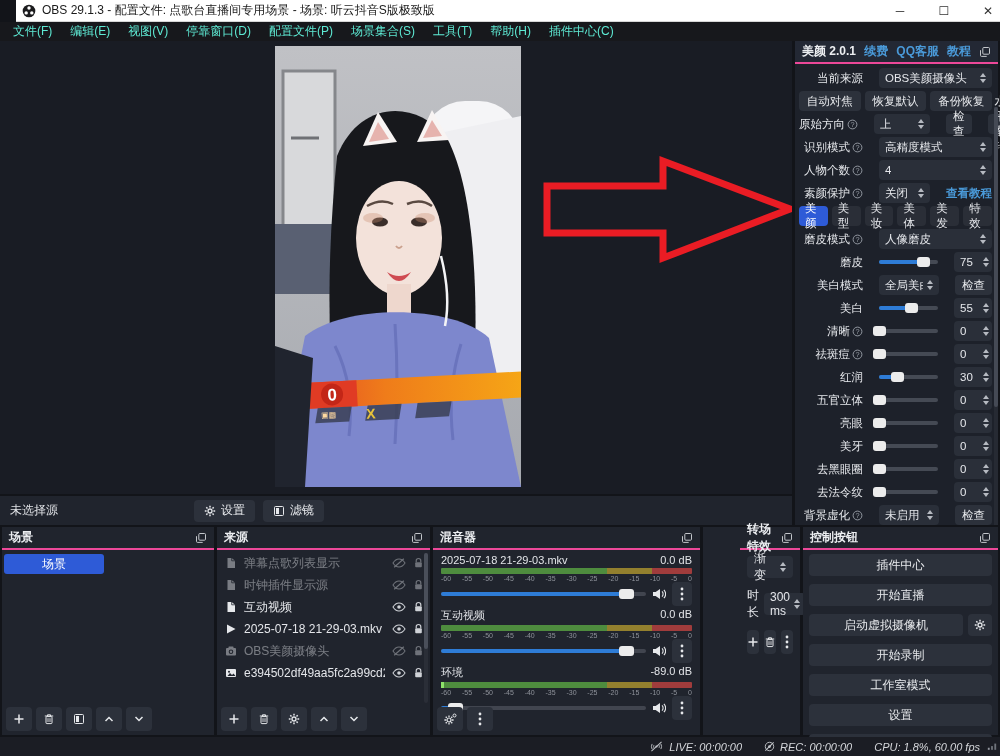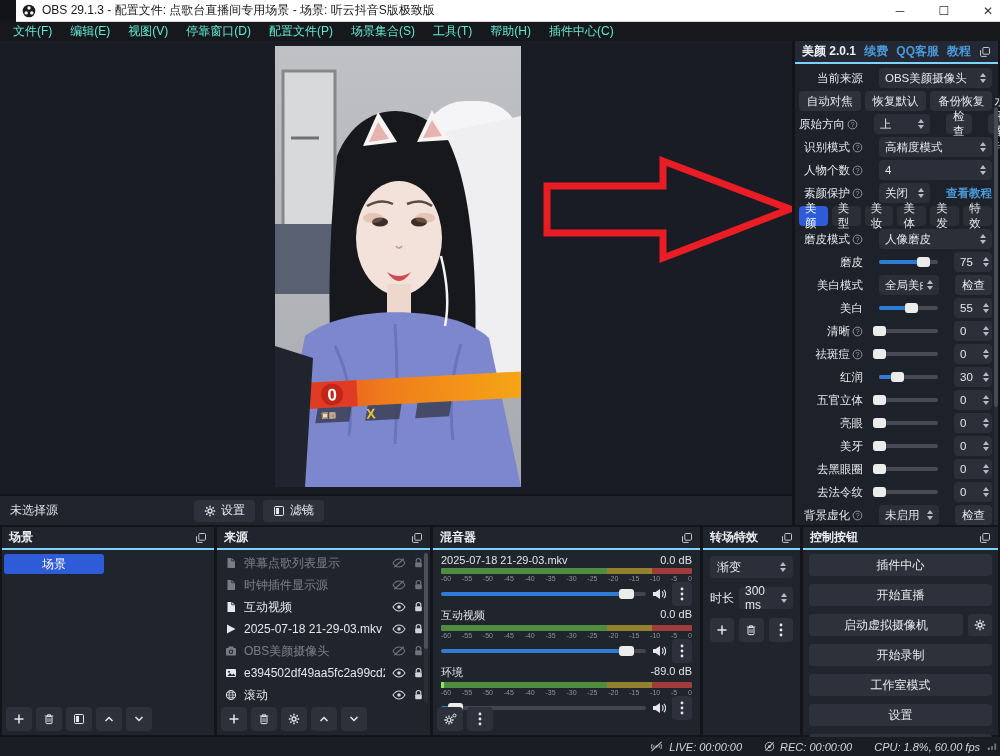--- a/index.html
+++ b/index.html
@@ -40,27 +40,27 @@
     display:flex; align-items:center; justify-content:center; cursor:default;text-align:right; }
   .ic { display:inline-flex; align-items:center; justify-content:center; }
   .ic svg { display:block; }
   .updown { display:flex; flex-direction:column; gap:2px; margin-left:auto; padding-left:4px; }
   .updown .u { width:0; height:0; border-left:3px solid transparent; border-right:3px solid transparent; border-bottom:4px solid #b6bac1; }
   .updown .d { width:0; height:0; border-left:3px solid transparent; border-right:3px solid transparent; border-top:4px solid #b6bac1; }
 
   
   .panel { background:#20242d; }
   .phead { height:23px; display:flex; align-items:center; justify-content:space-between;
-    padding:0 7px; border-bottom:2px solid #7dd3fc; }
+    padding:0 7px; border-bottom:2px solid #ec4899; }
   .phead .ptitle { color:#eceef1; font-size:12px; font-weight:bold; }
 
   #scenes  { left:2px;   top:527px; width:212px; height:208px; }
   #sources { left:217px; top:527px; width:213px; height:208px; }
   #mixer   { left:433px; top:527px; width:267px; height:208px; }
-  #trans   { left:703px; top:527px; width:97px;  height:208px; }
+  #trans   { left:703px; top:527px; width:97px;  height:208px;padding-left:37px; }
   #controls{ left:803px; top:527px; width:195px; height:208px; }
 
   .scene-item { margin:4px 2px; width:100px; height:20px; background:#2e5bd7; border-radius:3px;
     color:#fff; font-size:12px; display:flex; align-items:center; justify-content:center; }
 
   .ptoolbar { position:absolute; bottom:4px; left:4px; display:flex; gap:4px; }
   .tbtn { width:26px; height:24px; }
 
   
   .src-row { height:22px; display:flex; align-items:center; padding:0 6px 0 8px; gap:7px; }
@@ -433,42 +433,20 @@
               <circle cx="7" cy="5" r="1.8" fill="currentColor"></circle>
             </svg>
           </span>
           <span class="ic ric">
             <svg viewBox="0 0 12 12" width="11" height="12">
               <path d="M3.5 5.2V3.6a2.5 2.5 0 015 0v1.6" fill="none" stroke="currentColor" stroke-width="1.3"></path>
               <rect x="2.4" y="5.2" width="7.2" height="5.4" rx="1" fill="currentColor"></rect>
             </svg>
           </span>
         </div>
-        <div class="src-row">
-          <span class="ic sic">
-            <svg viewBox="0 0 12 12" width="12" height="12">
-              <circle cx="6" cy="6" r="4.6" fill="none" stroke="#e6e8eb"></circle>
-              <ellipse cx="6" cy="6" rx="2" ry="4.6" fill="none" stroke="#e6e8eb" stroke-width=".7"></ellipse>
-              <path d="M1.4 6h9.2M2.1 3.6h7.8M2.1 8.4h7.8" stroke="#e6e8eb" stroke-width=".7"></path>
-            </svg>
-          </span>
-          <span class="lbl">滚动</span>
-          <span class="ic ric">
-            <svg viewBox="0 0 14 10" width="14" height="10">
-              <path d="M1 5c2-3.2 4-4 6-4s4 .8 6 4c-2 3.2-4 4-6 4S3 8.2 1 5z" fill="none" stroke="currentColor" stroke-width="1.1"></path>
-              <circle cx="7" cy="5" r="1.8" fill="currentColor"></circle>
-            </svg>
-          </span>
-          <span class="ic ric">
-            <svg viewBox="0 0 12 12" width="11" height="12">
-              <path d="M3.5 5.2V3.6a2.5 2.5 0 015 0v1.6" fill="none" stroke="currentColor" stroke-width="1.3"></path>
-              <rect x="2.4" y="5.2" width="7.2" height="5.4" rx="1" fill="currentColor"></rect>
-            </svg>
-          </span>
-        </div>
       </div>
     <div id="src-scroll">
         <div class="h"></div>
       </div>
     <div class="ptoolbar">
       <div class="btn tbtn">
           <span class="ic">
             <svg viewBox="0 0 12 12" width="12" height="12">
               <path d="M6 1.5v9M1.5 6h9" stroke="#e6e8eb" stroke-width="1.5"></path>
             </svg>

